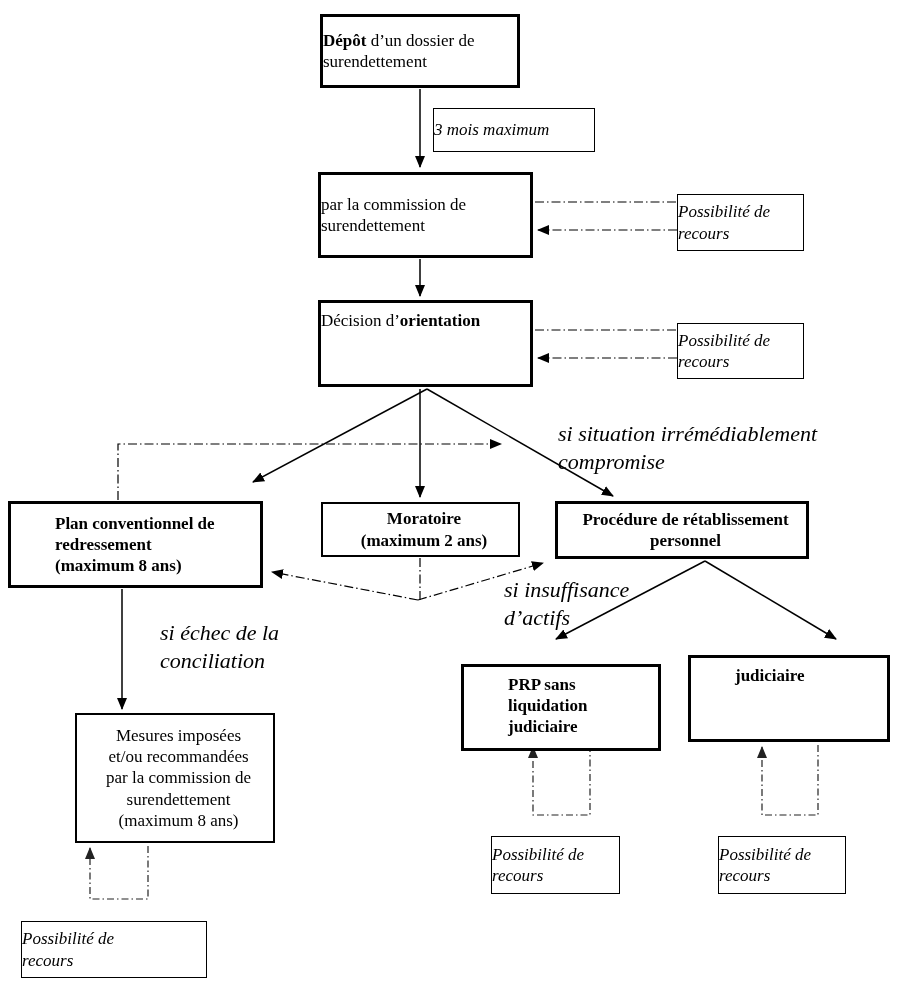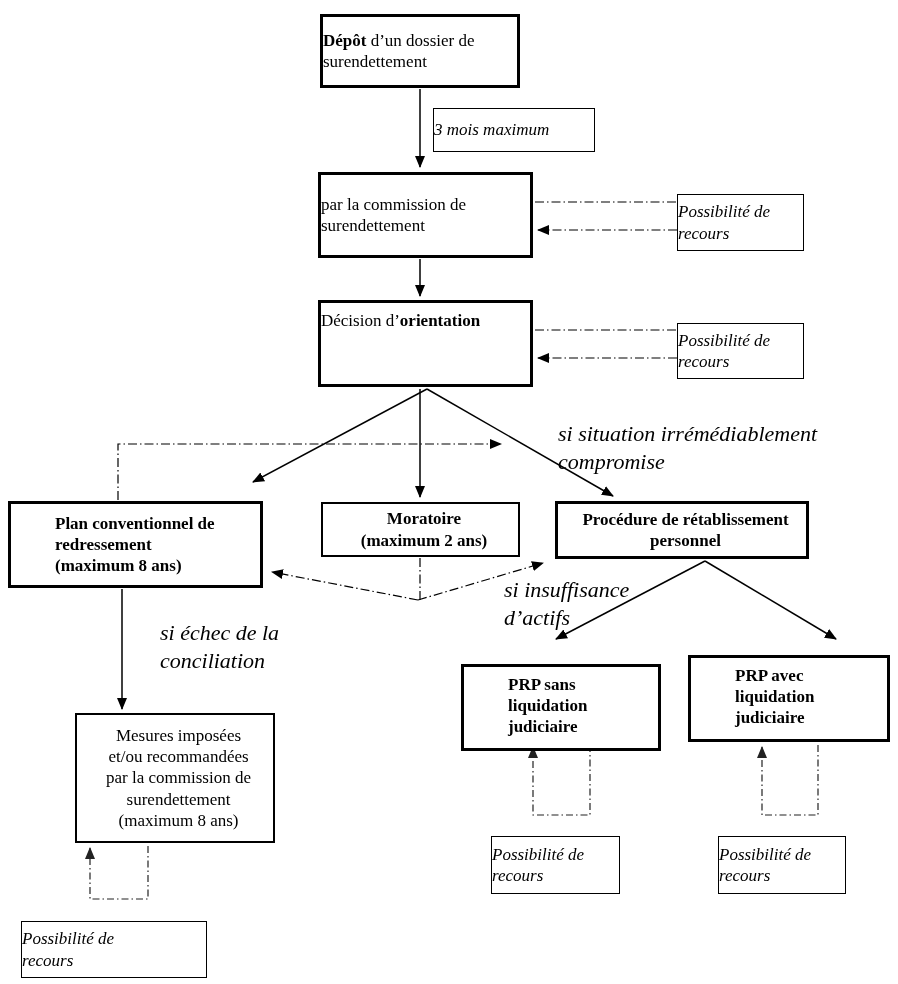--- a/index.html
+++ b/index.html
@@ -129,21 +129,20 @@
     <span class="ln">Procédure de rétablissement</span>
     <span class="ln">personnel</span>
   </div>
 
   <div class="box bold top" style="left:461px;top:664px;width:200px;height:87px;">
     <span class="ln">PRP sans liquidation</span>
     <span class="ln">judiciaire</span>
   </div>
 
   <div class="box bold top" style="left:688px;top:655px;width:202px;height:87px;">
-    <span class="ln">PRP avec liquidation</span>
     <span class="ln">judiciaire</span>
   </div>
 
   <div class="box thin left" style="left:35px;top:713px;width:200px;height:130px;border-width:2px;margin-left:40px;">
     <span class="ln">Mesures imposées</span>
     <span class="ln">et/ou recommandées</span>
     <span class="ln">par la commission de</span>
     <span class="ln">surendettement</span>
     <span class="ln">(maximum 8 ans)</span>
   </div>

